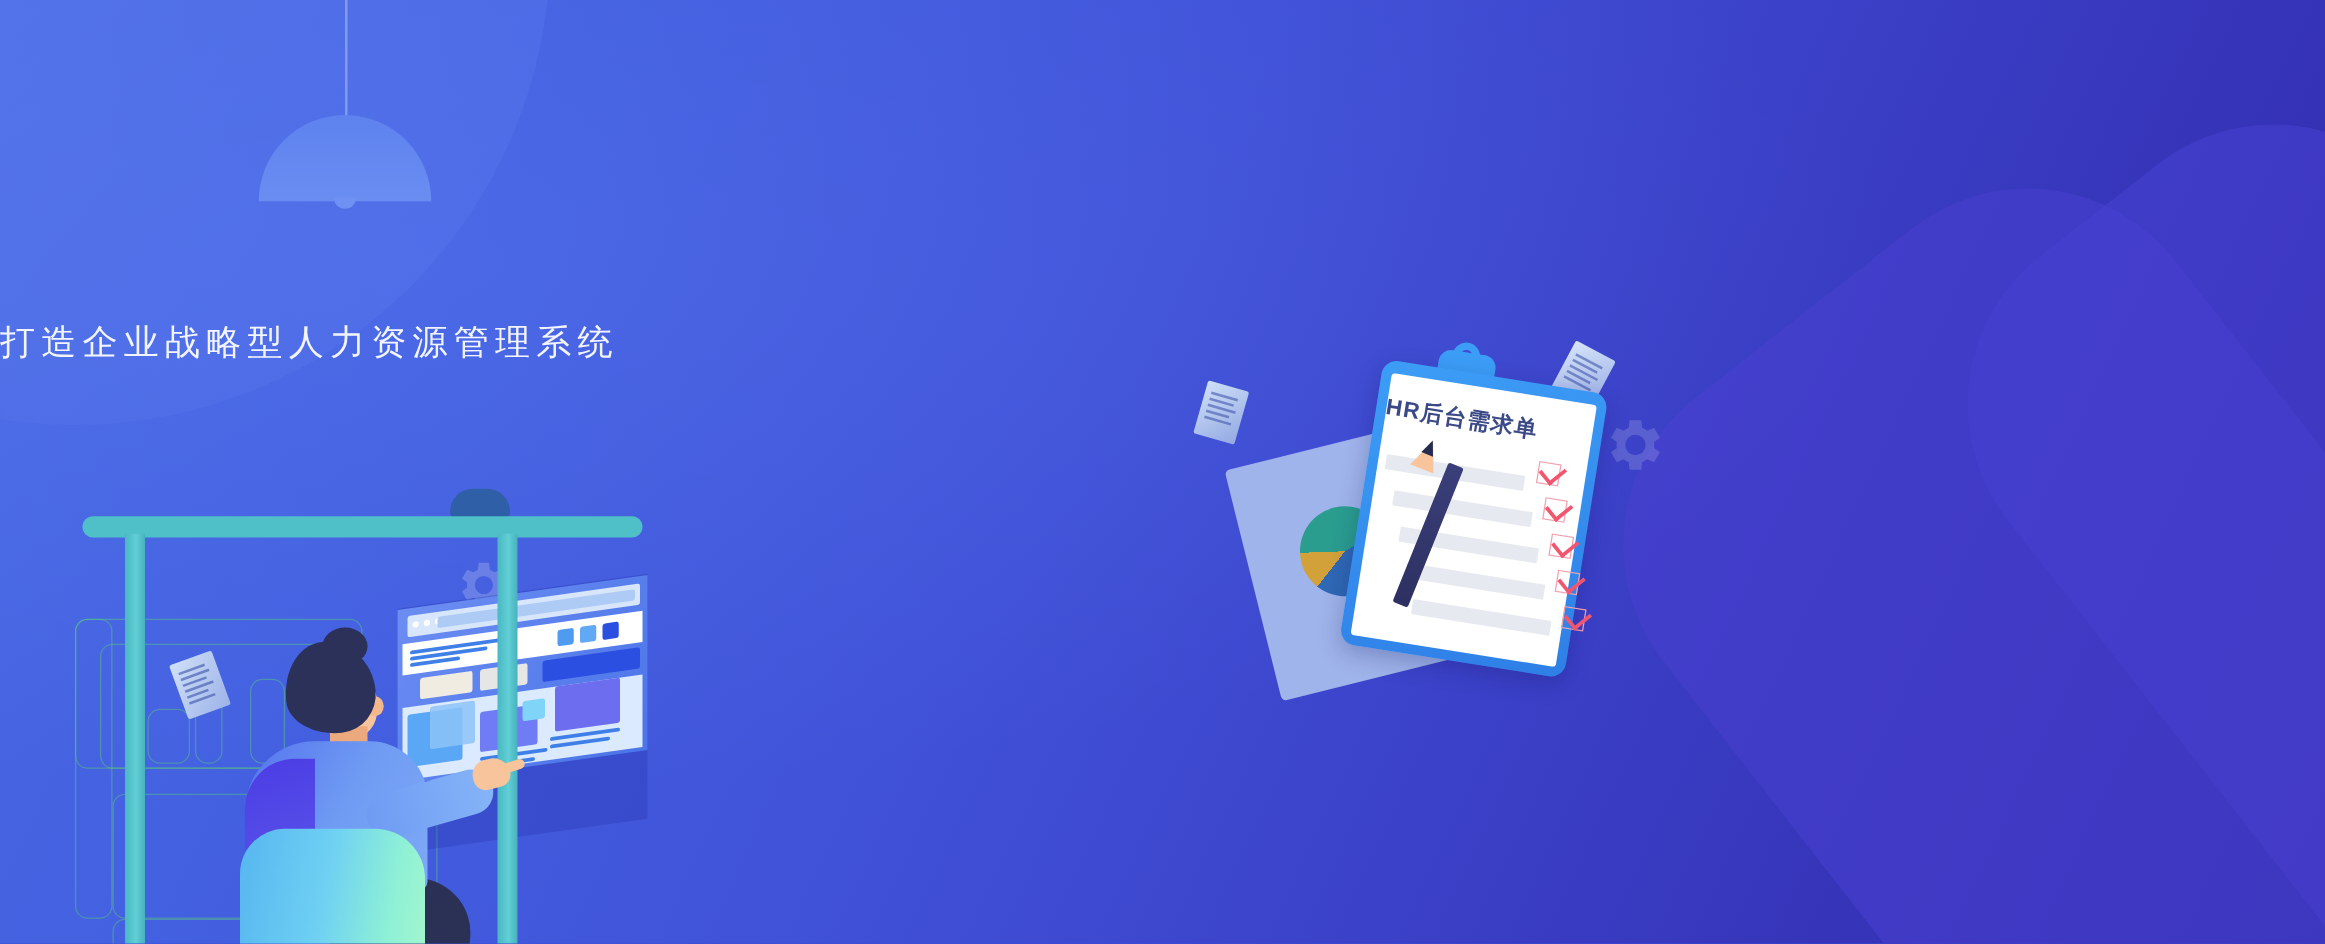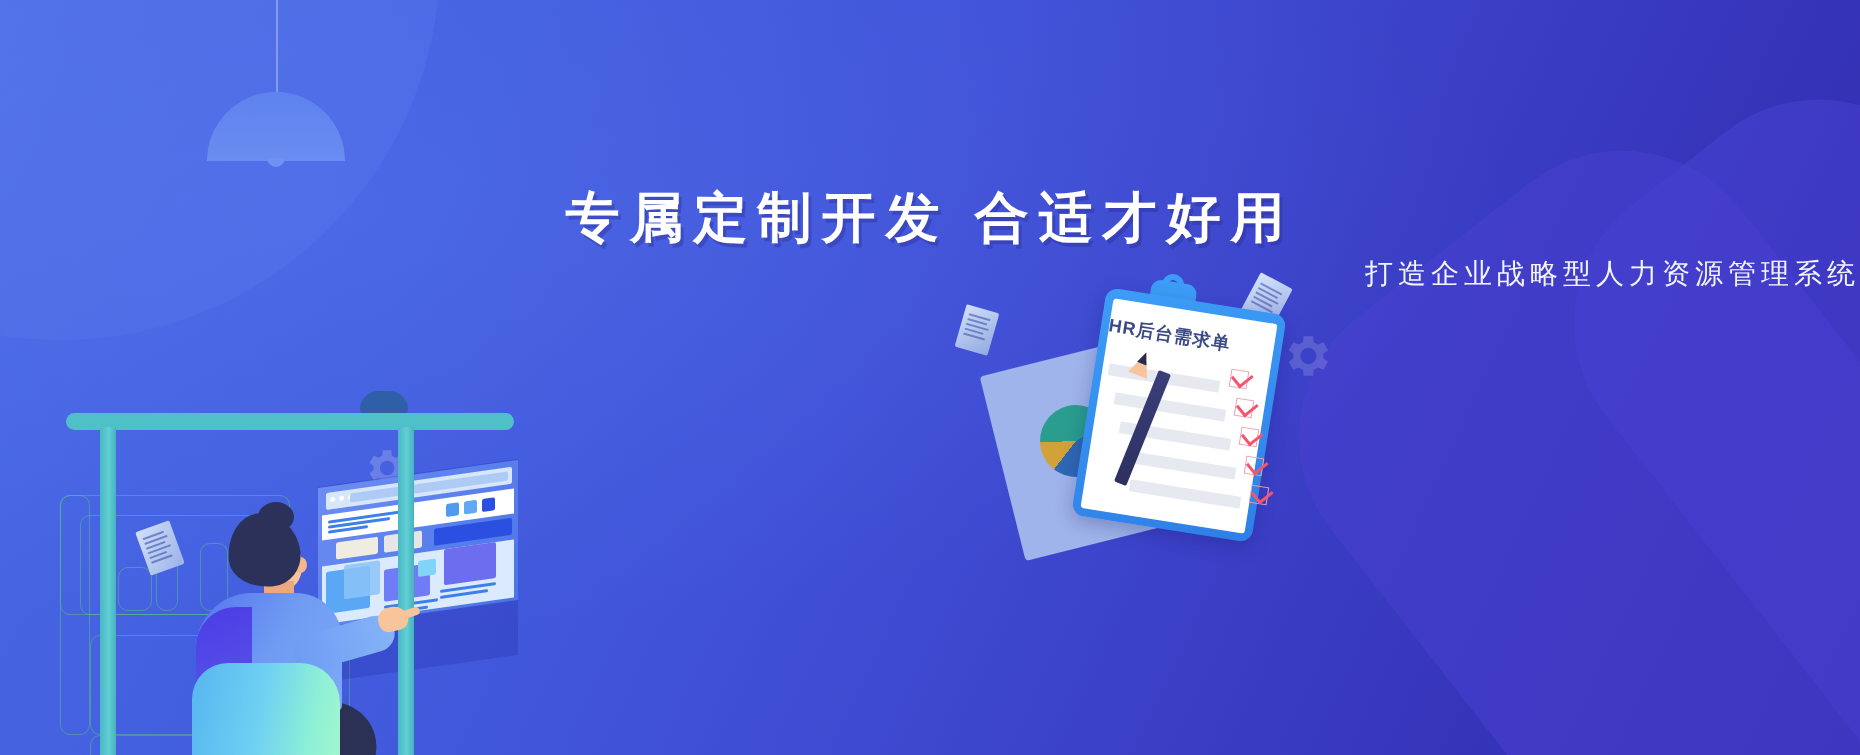--- a/index.html
+++ b/index.html
@@ -63,26 +63,25 @@
     position:absolute; left:0; right:0; top:182px;
     text-align:center;
     font-size:54px; font-weight:bold;
     letter-spacing:10px;
     color:#ffffff;
     text-shadow:3px 4px 0 rgba(40,40,140,.35);
     white-space:nowrap;
   }
   .subhead {
     position:absolute; left:0; right:0; top:255px;
-    text-align:right;
+    text-align:left;
     font-size:28px; font-weight:normal;
     letter-spacing:5px;
     color:#f2f5ff;
     white-space:nowrap;
-    padding-left:48px;
   }
 
   
   .left-illu { position:absolute; left:0; bottom:0; width:640px; height:560px; }
 
   
   .outline-box { position:absolute; border:1.5px solid rgba(90,205,120,.45); border-radius:10px; }
 
   
   .desk-top {
@@ -303,21 +302,20 @@
 
   <div class="bg-circle-tl"></div>
   <div class="bg-rrect-br2"></div>
   <div class="bg-rrect-br"></div>
   <div class="bg-wash"></div>
 
   <div class="lamp-cord"></div>
   <div class="lamp-shade"></div>
   <div class="lamp-bulb"></div>
 
-  <div class="headline">专属定制开发 合适才好用</div>
   <div class="subhead">打造企业战略型人力资源管理系统</div>
 
   <div class="left-illu">
 
     <div class="outline-box" style="left:60px;  top:300px; width:230px; height:120px;"></div>
     <div class="outline-box" style="left:80px;  top:320px; width:210px; height:100px;"></div>
     <div class="outline-box" style="left:60px;  top:300px; width:30px;  height:240px;"></div>
     <div class="outline-box" style="left:118px; top:372px; width:34px;  height:44px;"></div>
     <div class="outline-box" style="left:156px; top:358px; width:22px;  height:58px;"></div>
     <div class="outline-box" style="left:200px; top:348px; width:28px;  height:68px;"></div>

